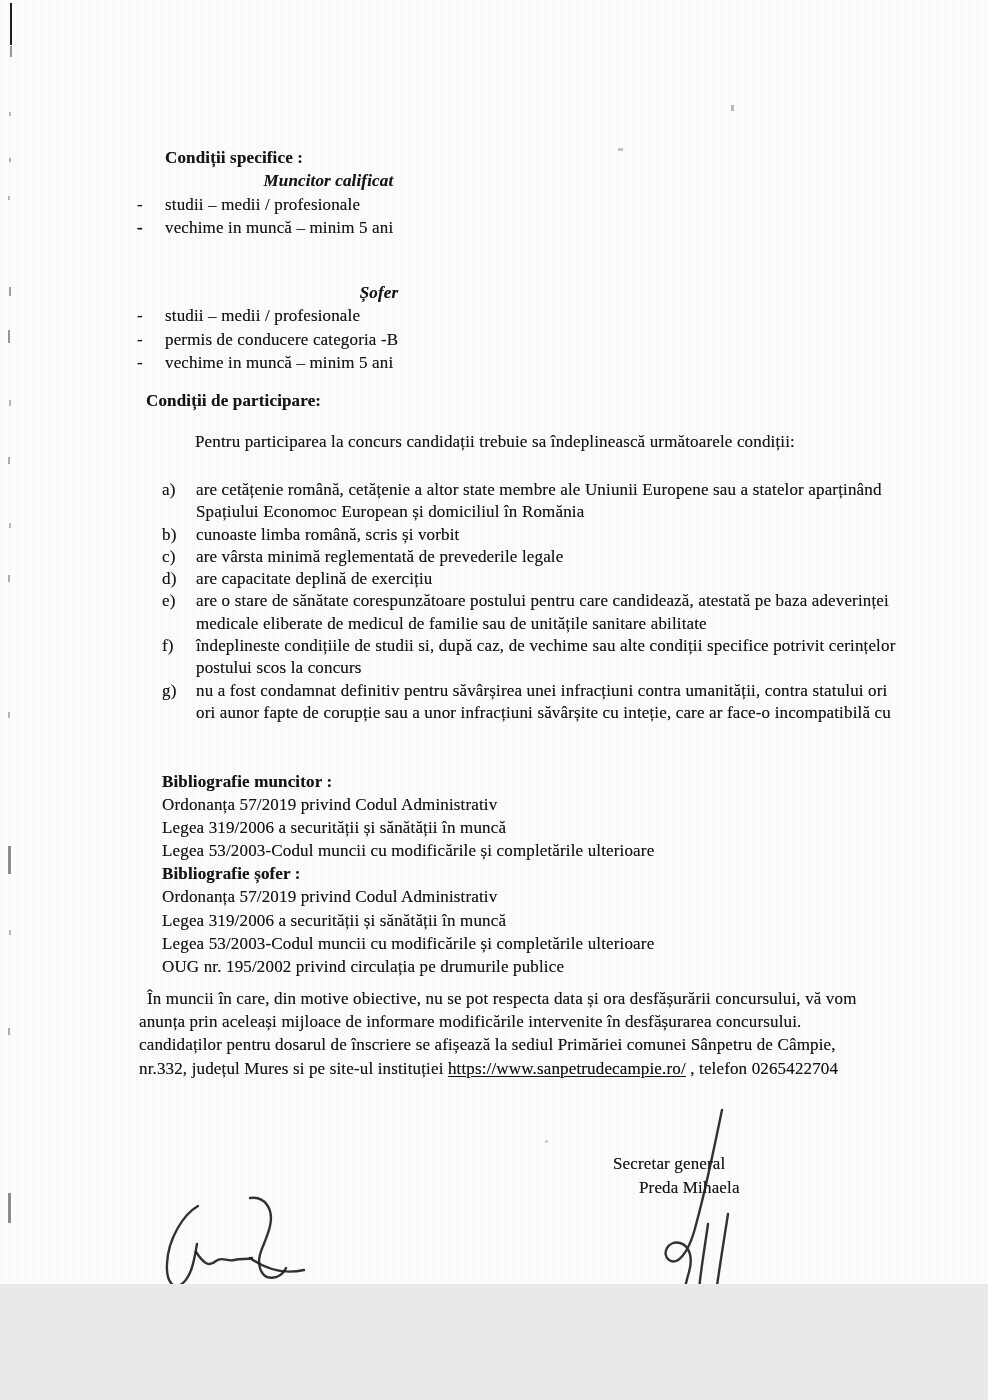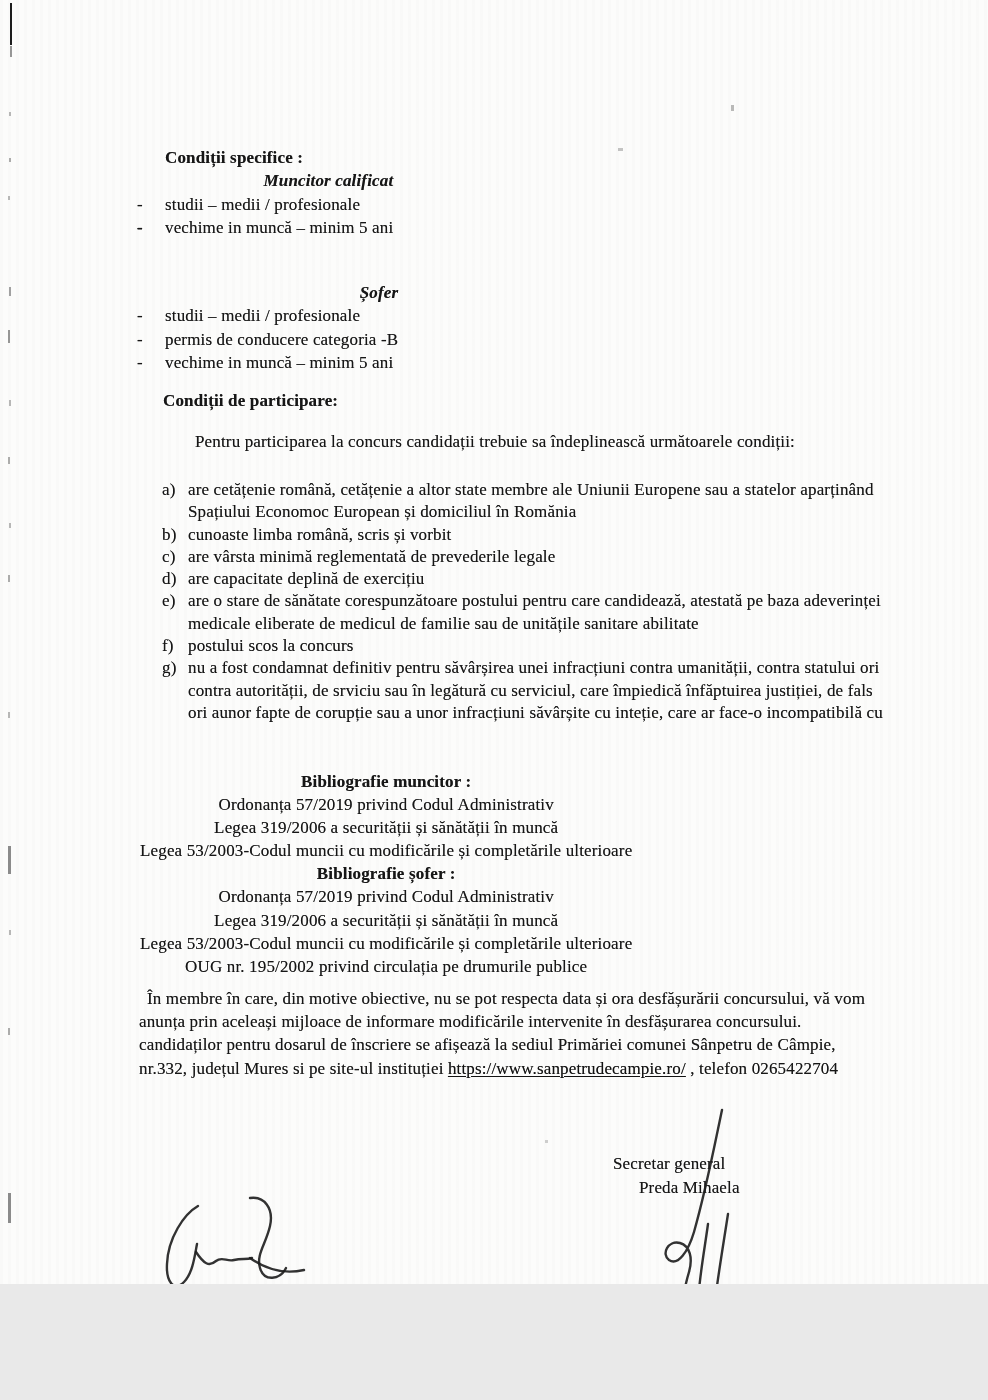--- a/index.html
+++ b/index.html
@@ -24,21 +24,21 @@
   }
   .b{font-weight:bold;}
   .bi{font-weight:bold;font-style:italic;text-align:right;}
   
   .bullet-row{position:relative;padding-left:28px;line-height:23.3px;}
   .bullet-row .dash{position:absolute;left:0;top:0;}
   .spec-title{line-height:23.3px;}
   
   .abc-item{position:relative;padding-left:26px;}
   .abc-item .lbl{position:absolute;left:0;top:0;line-height:22.3px;}
-  .abc-item .ln{line-height:22.3px;}
+  .abc-item .ln{line-height:22.3px;margin-left:8px;}
   
   .bib .ln{line-height:23.1px;}
   
   .closing .ln{line-height:23.2px;}
   .closing .ln.first{text-indent:8px;}
   .link{color:#111;text-decoration:underline;text-underline-offset:2px;cursor:pointer;}
   
   .sig-line{line-height:23.5px;}
   svg.sig{position:absolute;overflow:visible;}
   svg.sig path{fill:none;stroke:#1c1c1c;stroke-width:2.4;stroke-linecap:round;stroke-linejoin:round;opacity:0.9;}
@@ -79,21 +79,21 @@
     <div class="bullet-row">
       <span class="dash">-</span>
       <span>permis de conducere categoria -B</span>
     </div>
     <div class="bullet-row">
       <span class="dash">-</span>
       <span>vechime in muncă – minim 5 ani</span>
     </div>
   </div>
 
-  <div class="abs txt b" style="left:163px;top:391px;">Condiții de participare:</div>
+  <div class="abs txt b" style="left:146px;top:391px;">Condiții de participare:</div>
 
   <div class="abs txt" style="left:195px;top:432px;">Pentru participarea la concurs candidații trebuie sa îndeplinească următoarele condiții:</div>
 
   <div class="abs txt" style="left:162px;top:479px;">
     <div class="abc-item">
       <span class="lbl">a)</span>
       <div class="ln">are cetățenie română, cetățenie a altor state membre ale Uniunii Europene sau a statelor aparținând</div>
       <div class="ln">Spațiului Economoc European și domiciliul în Romănia</div>
     </div>
     <div class="abc-item">
@@ -108,44 +108,44 @@
       <span class="lbl">d)</span>
       <div class="ln">are capacitate deplină de exercițiu</div>
     </div>
     <div class="abc-item">
       <span class="lbl">e)</span>
       <div class="ln">are o stare de sănătate corespunzătoare postului pentru care candidează, atestată pe baza adeverinței</div>
       <div class="ln">medicale eliberate de medicul de familie sau de unitățile sanitare abilitate</div>
     </div>
     <div class="abc-item">
       <span class="lbl">f)</span>
+      <div class="ln">îndeplineste condițiile de studii si, după caz, de vechime sau alte condiții specifice potrivit cerințelor</div>
       <div class="ln">postului scos la concurs</div>
     </div>
     <div class="abc-item">
       <span class="lbl">g)</span>
       <div class="ln">nu a fost condamnat definitiv pentru săvârșirea unei infracțiuni contra umanității, contra statului ori</div>
-      <div class="ln">contra autorității, de srviciu sau în legătură cu serviciul, care împiedică înfăptuirea justiției, de fals</div>
       <div class="ln">ori aunor fapte de corupție sau a unor infracțiuni săvârșite cu inteție, care ar face-o incompatibilă cu</div>
     </div>
   </div>
 
-  <div class="abs txt bib" style="left:140px;top:770px;text-align:center;">
+  <div class="abs txt bib" style="left:162px;top:770px;">
     <div class="ln b">Bibliografie muncitor :</div>
     <div class="ln">Ordonanța 57/2019 privind Codul Administrativ</div>
     <div class="ln">Legea 319/2006 a securității și sănătății în muncă</div>
     <div class="ln">Legea 53/2003-Codul muncii cu modificările și completările ulterioare</div>
     <div class="ln b">Bibliografie șofer :</div>
     <div class="ln">Ordonanța 57/2019 privind Codul Administrativ</div>
     <div class="ln">Legea 319/2006 a securității și sănătății în muncă</div>
     <div class="ln">Legea 53/2003-Codul muncii cu modificările și completările ulterioare</div>
     <div class="ln">OUG nr. 195/2002 privind circulația pe drumurile publice</div>
   </div>
 
   <div class="abs txt closing" style="left:139px;top:987px;">
-    <div class="ln first">În membre în care, din motive obiective, nu se pot respecta data și ora desfășurării concursului, vă vom</div>
+    <div class="ln first">În muncii în care, din motive obiective, nu se pot respecta data și ora desfășurării concursului, vă vom</div>
     <div class="ln">anunța prin aceleași mijloace de informare modificările intervenite în desfășurarea concursului.</div>
     <div class="ln">candidaților pentru dosarul de înscriere se afișează la sediul Primăriei comunei Sânpetru de Câmpie,</div>
     <div class="ln">
       <span>nr.332, județul Mures si pe site-ul instituției </span><span class="link">https://www.sanpetrudecampie.ro/</span><span> , telefon 0265422704</span>
     </div>
   </div>
 
   <div class="abs txt" style="left:613px;top:1152px;">
     <div class="sig-line">Secretar general</div>
     <div class="sig-line" style="padding-left:6px;margin-left:20px;">Preda Mihaela</div>

